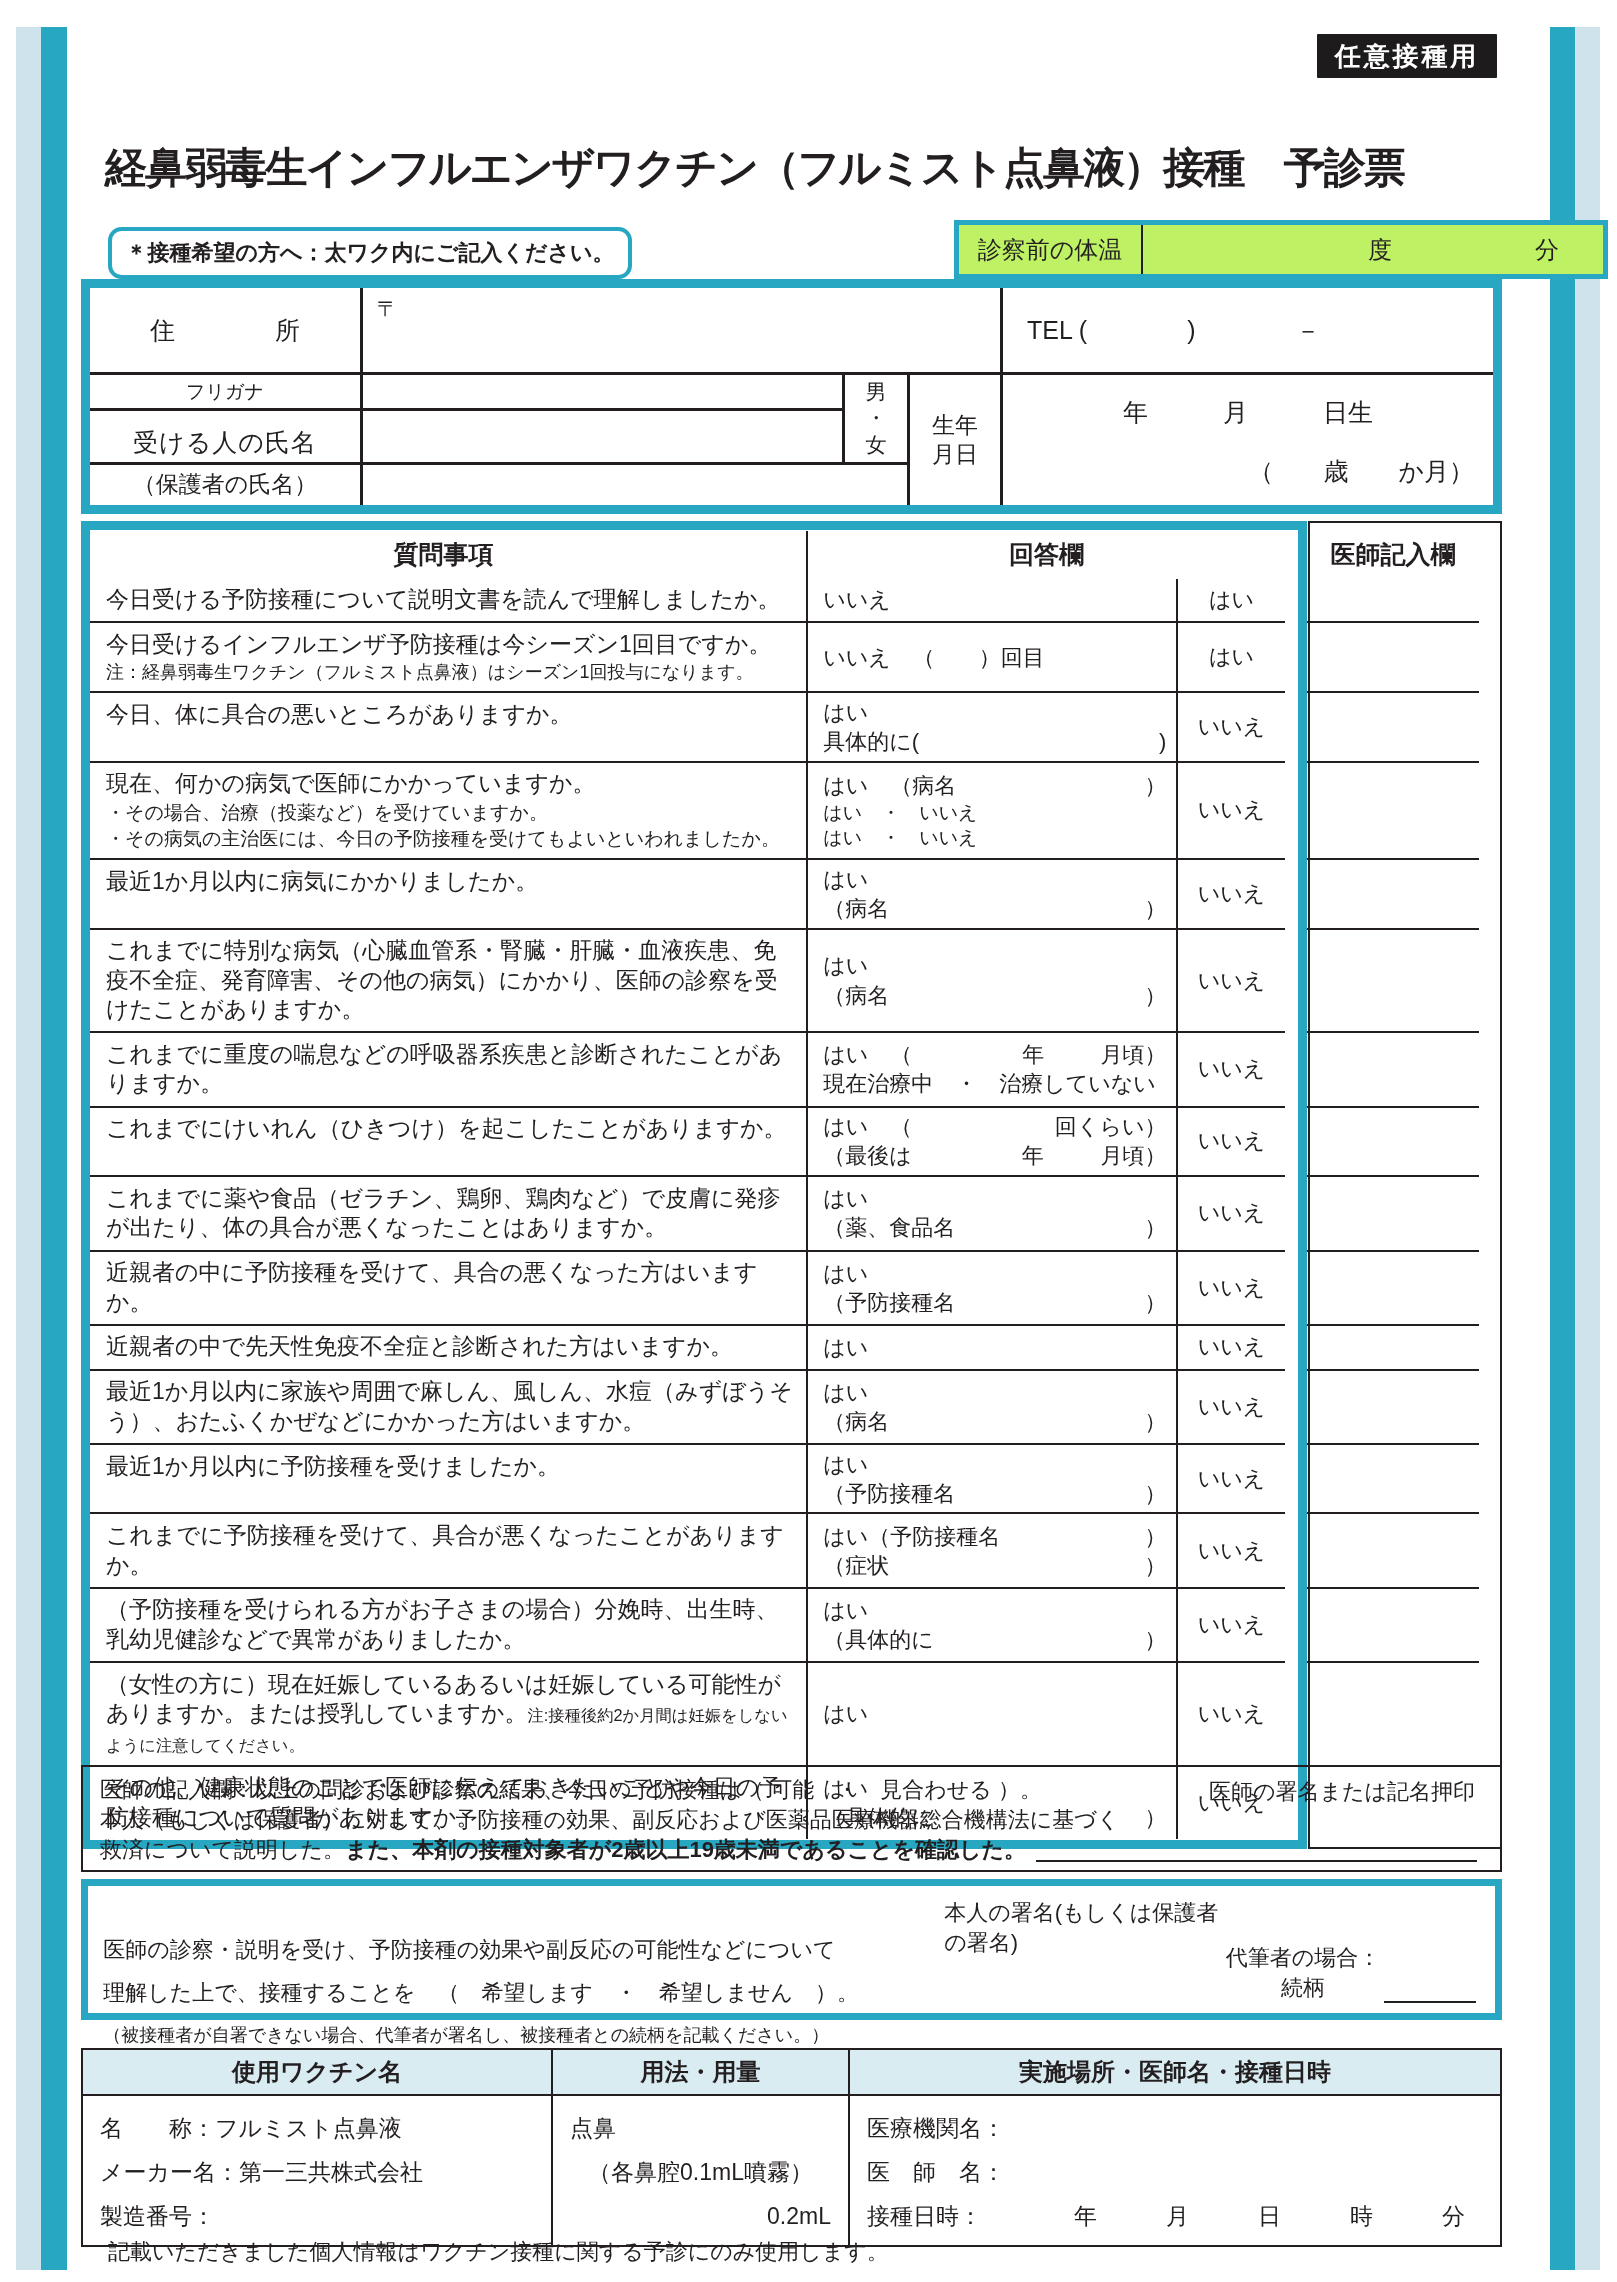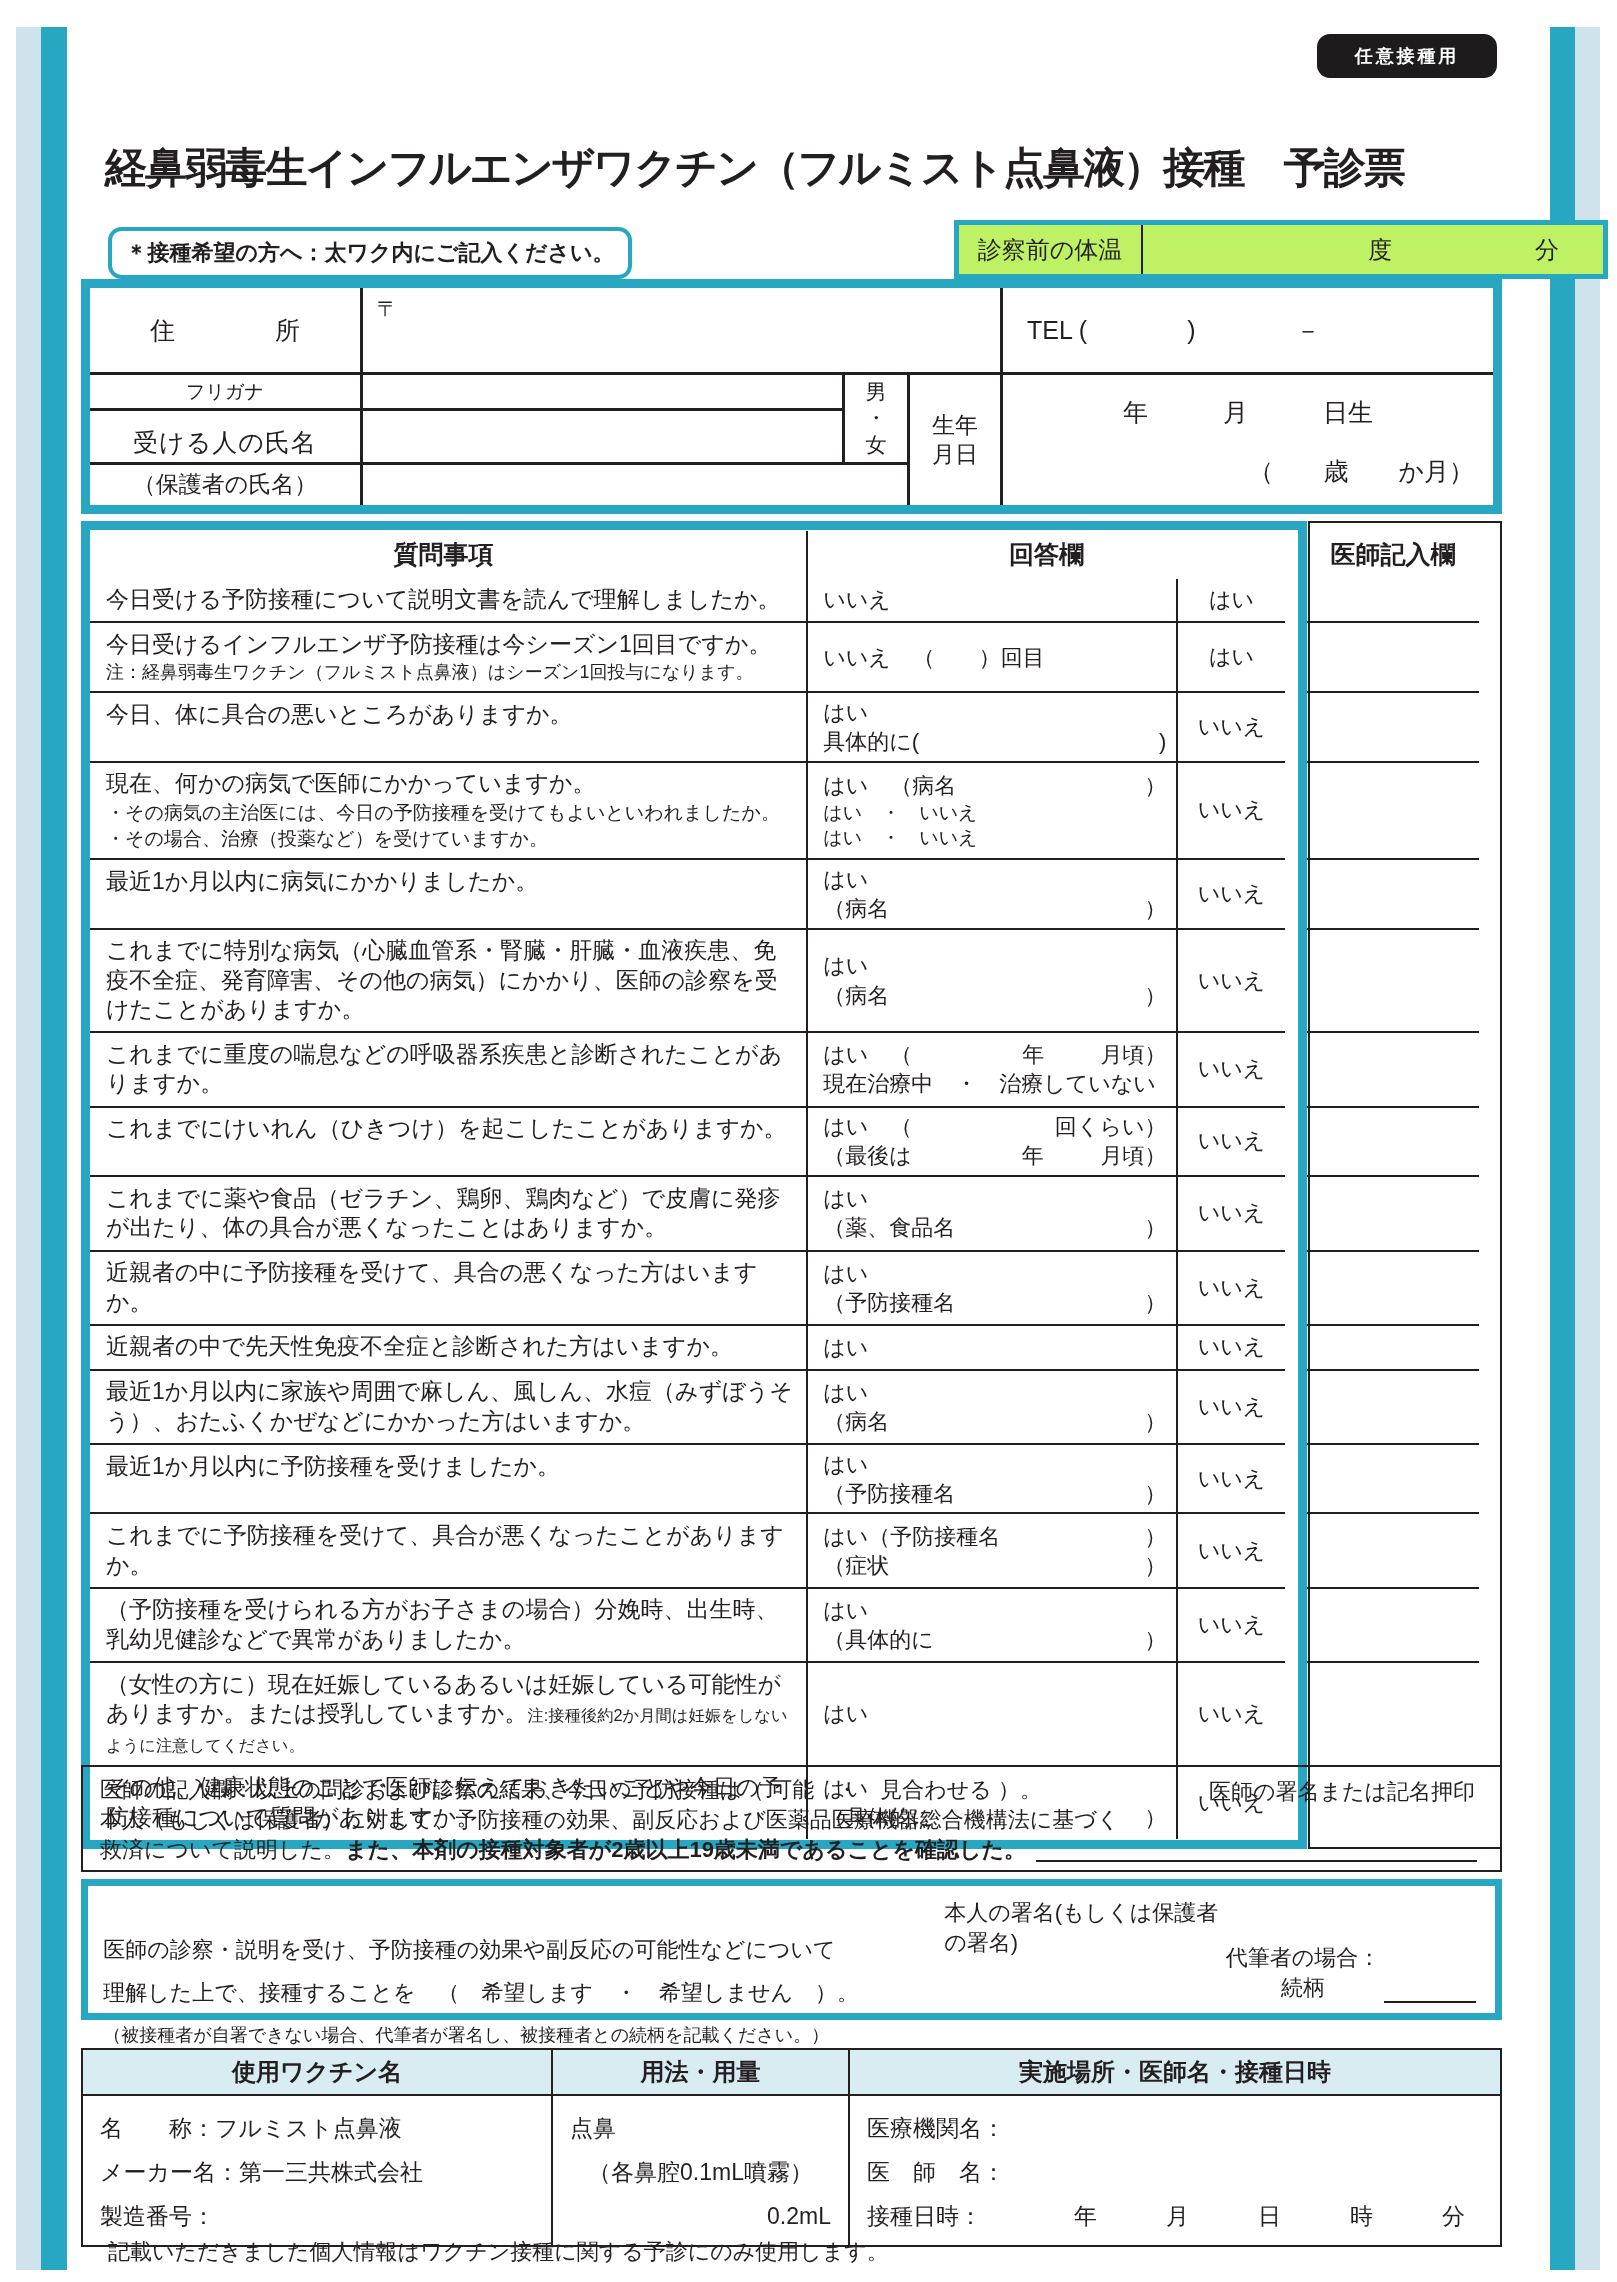--- a/index.html
+++ b/index.html
@@ -12,22 +12,22 @@
     overflow: hidden;
   }
   .bar { position:absolute; top:27px; height:2243px; }
   .bar.l1 { left:16.3px; width:25px; background:#cfe3ec; }
   .bar.l2 { left:41px; width:26px; background:#28a7c2; }
   .bar.r1 { left:1550px; width:25px; background:#28a7c2; }
   .bar.r2 { left:1575px; width:25px; background:#cfe3ec; }
 
   .badge {
     position:absolute; left:1317px; top:34px; width:180px; height:44px;
-    background:#1d1b1c; border-radius:13px; color:#fff;
-    font-size:18px; font-weight:bold; letter-spacing:2.9px;
+    background:#1d1b1c; border-radius:1px; color:#fff;
+    font-size:26px; font-weight:bold; letter-spacing:2.9px;
     display:flex; align-items:center; justify-content:center;
   }
   .title {
     position:absolute; left:105px; top:140px; width:1405px;
     font-size:42px; font-weight:bold; letter-spacing:-1.9px; white-space:nowrap;
   }
   .note-box {
     position:absolute; left:108px; top:227px; width:524px; height:52px;
     border:4.8px solid #28a7c2; border-radius:13.4px;
     display:flex; align-items:center; padding-left:13.4px;
@@ -220,22 +220,22 @@
             <span>)</span>
           </div>
         </div>
         <div class="cell cell-s">いいえ</div>
         <div class="cell-gap"></div>
         <div class="cell cell-d"></div>
       </div>
       <div class="qrow">
         <div class="cell cell-q">
           <div class="q-main">現在、何かの病気で医師にかかっていますか。</div>
+          <div class="q-sub">・その場合、治療（投薬など）を受けていますか。</div>
           <div class="q-sub">・その病気の主治医には、今日の予防接種を受けてもよいといわれましたか。</div>
-          <div class="q-sub">・その場合、治療（投薬など）を受けていますか。</div>
         </div>
         <div class="cell cell-a">
           <div class="a-line">
             <span>はい　（病名</span>
             <span>）</span>
           </div>
           <div class="a-line small">
             <span>はい　・　いいえ</span>
             <span></span>
           </div>

